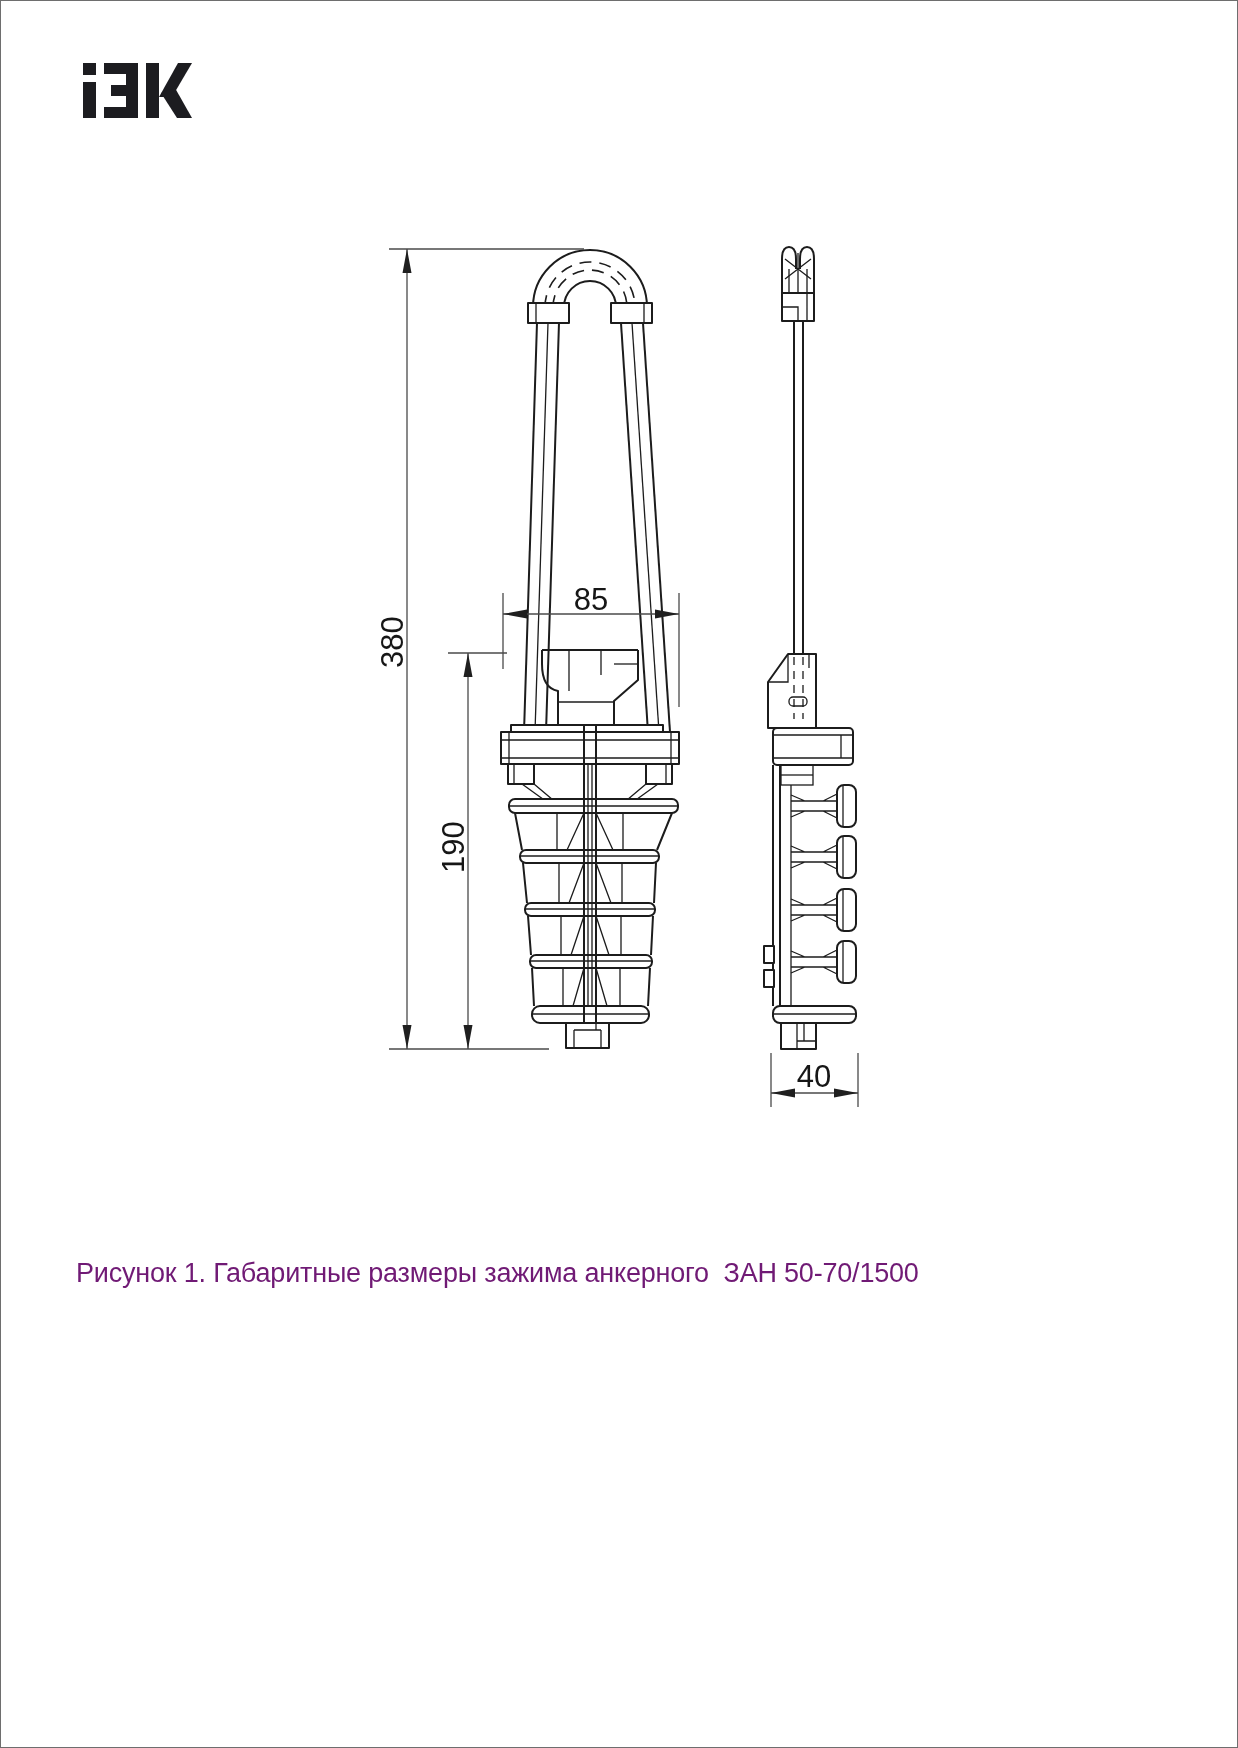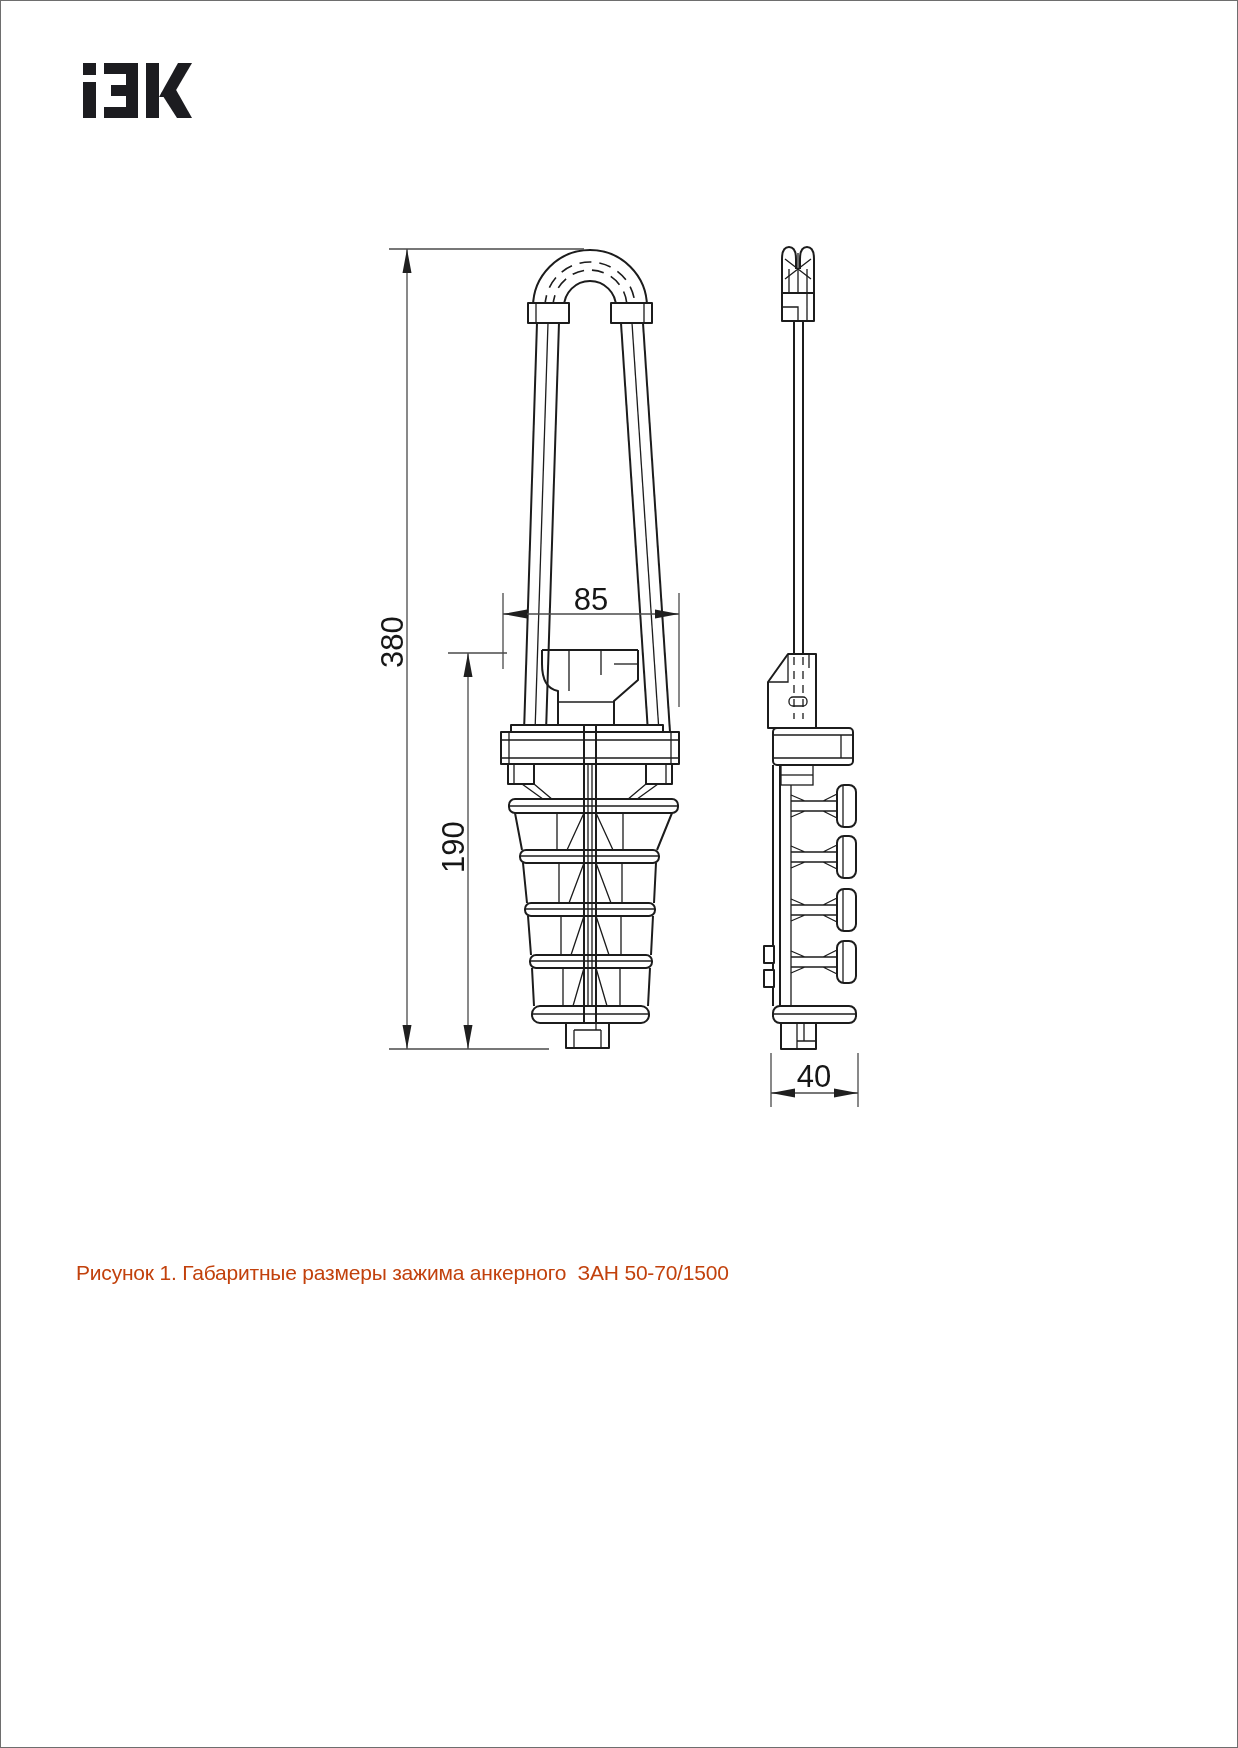--- a/index.html
+++ b/index.html
@@ -10,21 +10,21 @@
     border:1px solid #6e6e6e;
     box-sizing:border-box;
     overflow:hidden;
     font-family:"Liberation Sans", sans-serif;
   }
   .logo{position:absolute;left:0;top:0;}
   .sr{position:absolute;width:1px;height:1px;overflow:hidden;clip:rect(0 0 0 0);white-space:nowrap;}
   .drawing{position:absolute;left:0;top:0;}
   .caption{
     position:absolute;left:75px;top:1256px;
-    font-size:21px;line-height:32px;color:#c2410c;
+    font-size:27px;line-height:32px;color:#701a75;
     letter-spacing:-0.2px;white-space:pre;
   }
   
   .ol{stroke:#1c1c1c;stroke-width:2;fill:none;stroke-linejoin:round;}
   .olw{stroke:#1c1c1c;stroke-width:2;fill:#ffffff;stroke-linejoin:round;}
   .thin{stroke:#1c1c1c;stroke-width:1.3;fill:none;}
   .dash{stroke:#1c1c1c;stroke-width:1.6;fill:none;stroke-dasharray:12 8;}
   .dash2{stroke:#1c1c1c;stroke-width:1.3;fill:none;stroke-dasharray:8 6;}
   .dim{stroke:#4a4a4a;stroke-width:1.3;fill:none;}
   .dimf{fill:#1f1f1f;stroke:none;}

